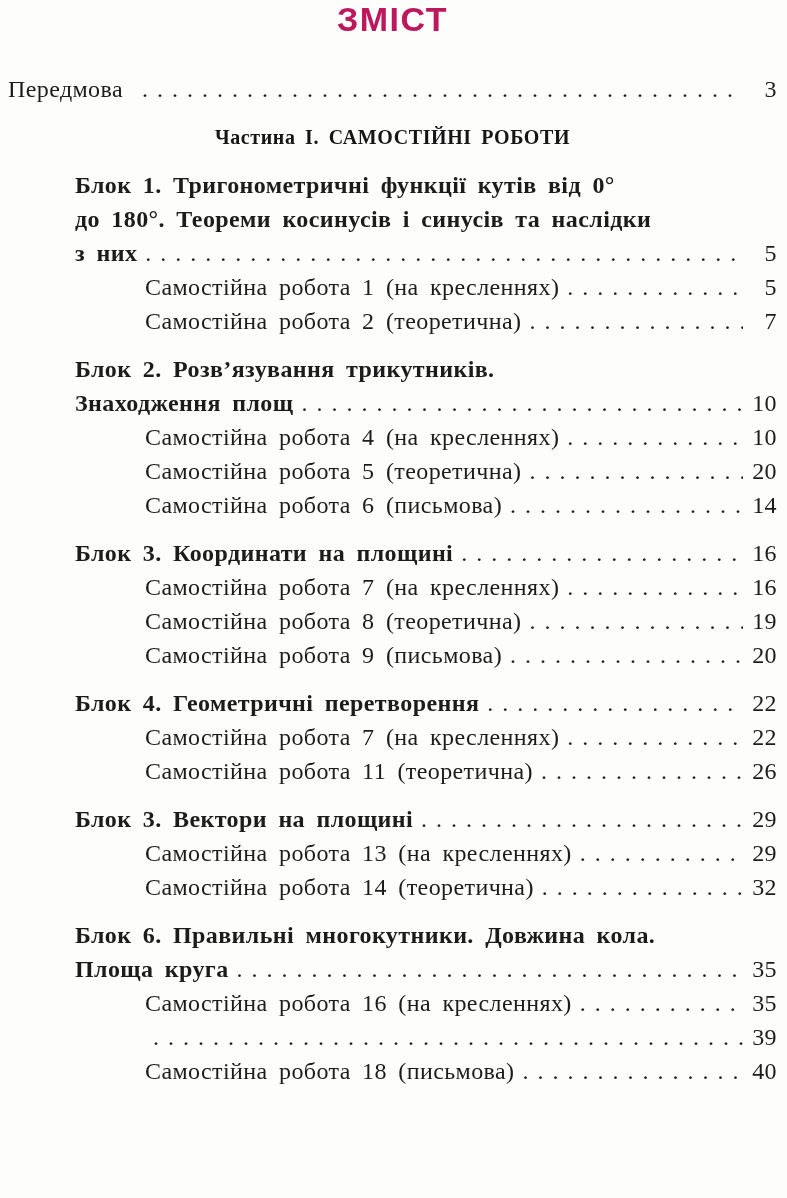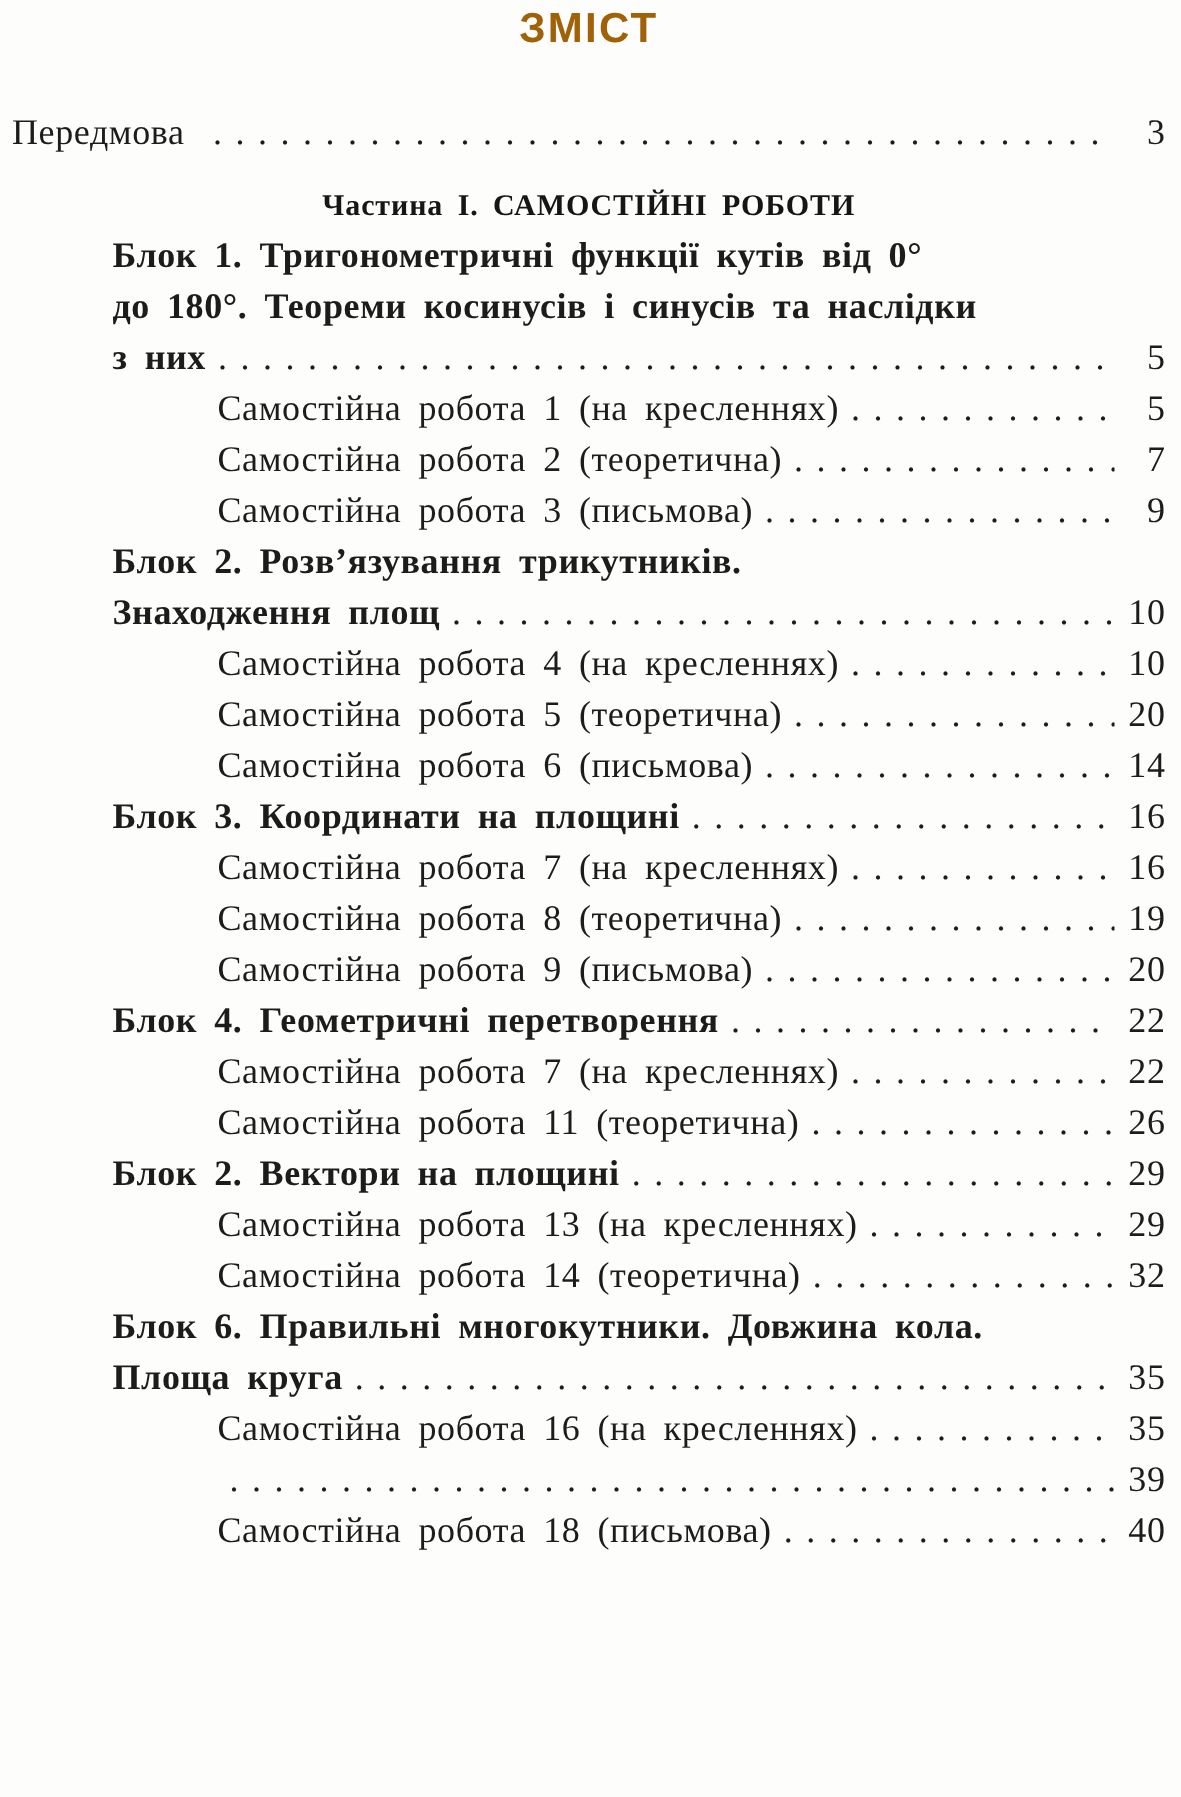--- a/index.html
+++ b/index.html
@@ -16,24 +16,24 @@
     color: #1c1c1c;
     font-family: "Liberation Serif", "DejaVu Serif", serif;
     padding: 4px 10px 0 8px;
     overflow: hidden;
   }
   .doc-title {
     margin: 0;
     text-align: center;
     font-family: "Liberation Sans", "DejaVu Sans", sans-serif;
     font-weight: 700;
-    font-size: 28px;
+    font-size: 34px;
     line-height: 30px;
     letter-spacing: 1.5px;
-    color: #a16207;
+    color: #be185d;
   }
   .row {
     display: flex;
     align-items: baseline;
     line-height: 34px;
     font-size: 24px;
     letter-spacing: 0.4px;
     word-spacing: 5px;
     white-space: nowrap;
   }
@@ -61,21 +61,21 @@
   .part-heading {
     margin: 14px 0 0 0;
     text-align: center;
     font-size: 20px;
     font-weight: 700;
     line-height: 34px;
     letter-spacing: 0.6px;
     word-spacing: 4px;
     color: #161616;
   }
-  .block { }
+  .block { margin-top: 14px; }
   .block-line {
     padding-left: 67px;
     font-weight: 700;
   }
   .block-line .pg { font-weight: 400; }
   .item-line { padding-left: 137px; }
 </style>
 </head>
 <body>
 
@@ -106,25 +106,20 @@
     <div class="row item-line">
       <span class="txt">Самостійна робота 1 (на кресленнях)</span>
       <span class="leader"></span>
       <span class="pg">5</span>
     </div>
     <div class="row item-line">
       <span class="txt">Самостійна робота 2 (теоретична)</span>
       <span class="leader"></span>
       <span class="pg">7</span>
     </div>
-    <div class="row item-line">
-      <span class="txt">Самостійна робота 3 (письмова)</span>
-      <span class="leader"></span>
-      <span class="pg">9</span>
-    </div>
   </div>
 
   <div class="block">
     <div class="row block-line">
       <span class="txt">Блок 2. Розв’язування трикутників.</span>
     </div>
     <div class="row block-line">
       <span class="txt">Знаходження площ</span>
       <span class="leader"></span>
       <span class="pg">10</span>
@@ -182,21 +177,21 @@
     </div>
     <div class="row item-line">
       <span class="txt">Самостійна робота 11 (теоретична)</span>
       <span class="leader"></span>
       <span class="pg">26</span>
     </div>
   </div>
 
   <div class="block">
     <div class="row block-line">
-      <span class="txt">Блок 2. Вектори на площині</span>
+      <span class="txt">Блок 3. Вектори на площині</span>
       <span class="leader"></span>
       <span class="pg">29</span>
     </div>
     <div class="row item-line">
       <span class="txt">Самостійна робота 13 (на кресленнях)</span>
       <span class="leader"></span>
       <span class="pg">29</span>
     </div>
     <div class="row item-line">
       <span class="txt">Самостійна робота 14 (теоретична)</span>

